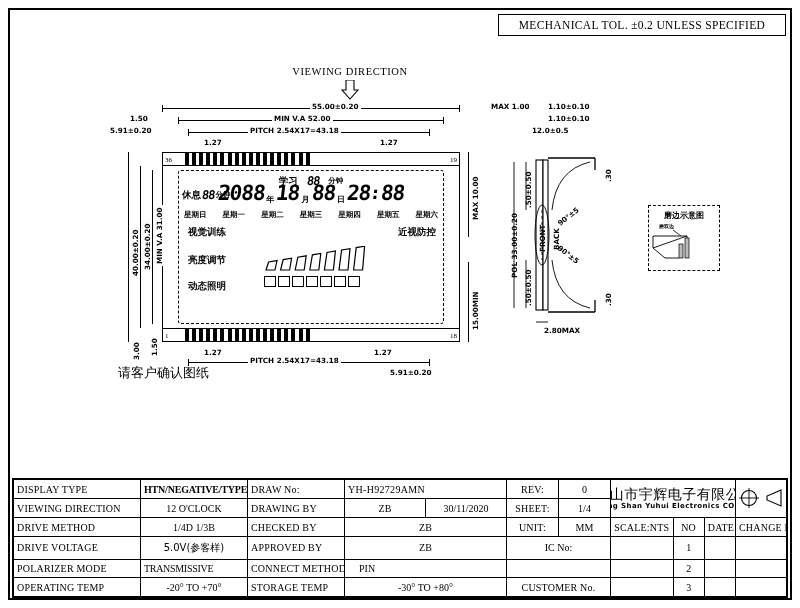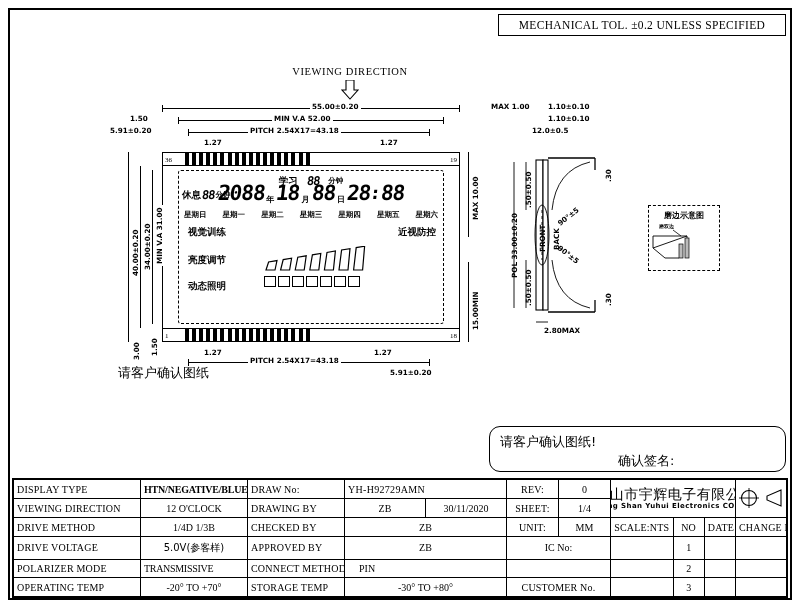--- a/index.html
+++ b/index.html
@@ -341,31 +341,27 @@
       <line x1="24" y1="4" x2="32" y2="10" stroke="#000" stroke-width=".8"></line>
       <path d="M4 22 L38 10 L38 30" fill="none" stroke="#000" stroke-width=".9"></path>
       <rect x="30" y="18" width="4" height="14" fill="#bbb" stroke="#000" stroke-width=".7"></rect>
       <rect x="36" y="12" width="4" height="20" fill="#bbb" stroke="#000" stroke-width=".7"></rect>
       <path d="M4 22 L16 32 L30 32" fill="none" stroke="#000" stroke-width=".9"></path>
     </svg>
   </div>
 
   <div id="polnote">请客户确认图纸</div>
 
-  <div class="bd" id="confirm">
-    <span class="c1">请客户确认图纸!</span>
-    <span class="c2">确认签名:</span>
-  </div>
 
   <div class="bd" id="tb">
     <table>
       <tbody>
           <tr>
         <td class="k" style="width:120px">DISPLAY TYPE</td>
-        <td class="v-sm" style="width:100px">HTN/NEGATIVE/BLUE</td>
+        <td class="v-sm" style="width:100px">HTN/NEGATIVE/TYPE</td>
         <td class="k" style="width:90px">DRAW No:</td>
         <td class="v-big" colspan="2" style="width:155px">YH-H92729AMN</td>
         <td class="k ctr" style="width:45px">REV:</td>
         <td class="v" style="width:45px">0</td>
         <td id="logocell" rowspan="2" colspan="4">
           <div class="logo-wrap">
             <svg width="26" height="24" viewBox="0 0 26 24">
               <path d="M1 4 Q13 -2 25 4 L13 22 Z" fill="#000"></path>
               <path d="M6 6 L20 6 L13 16 Z" fill="#fff"></path>
               <path d="M8.5 8.2 L17.5 8.2 L13 13.6 Z" fill="#000"></path>

